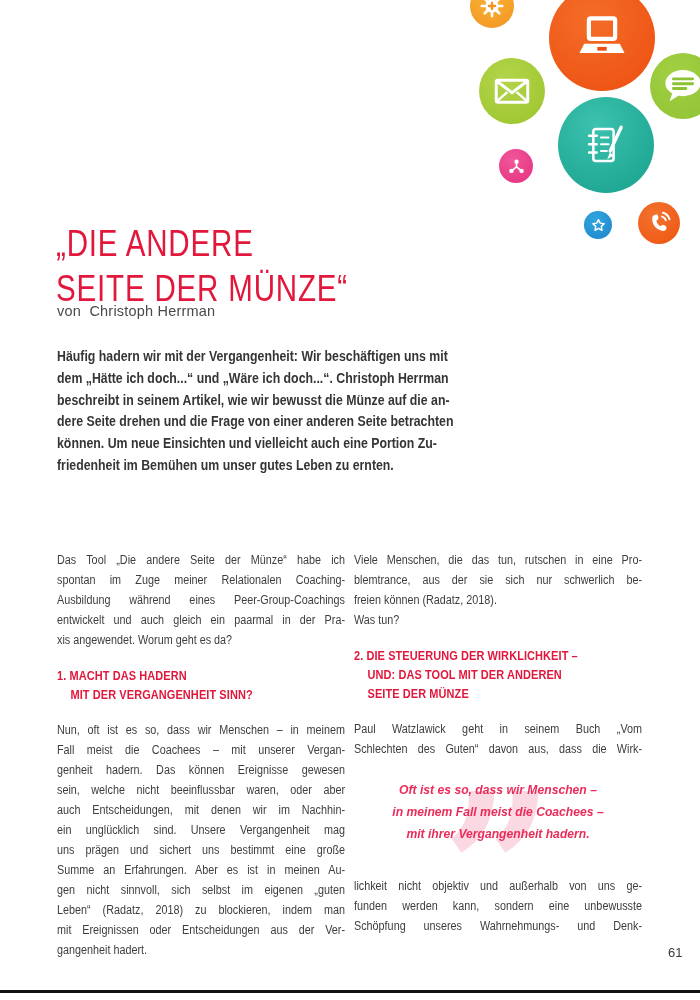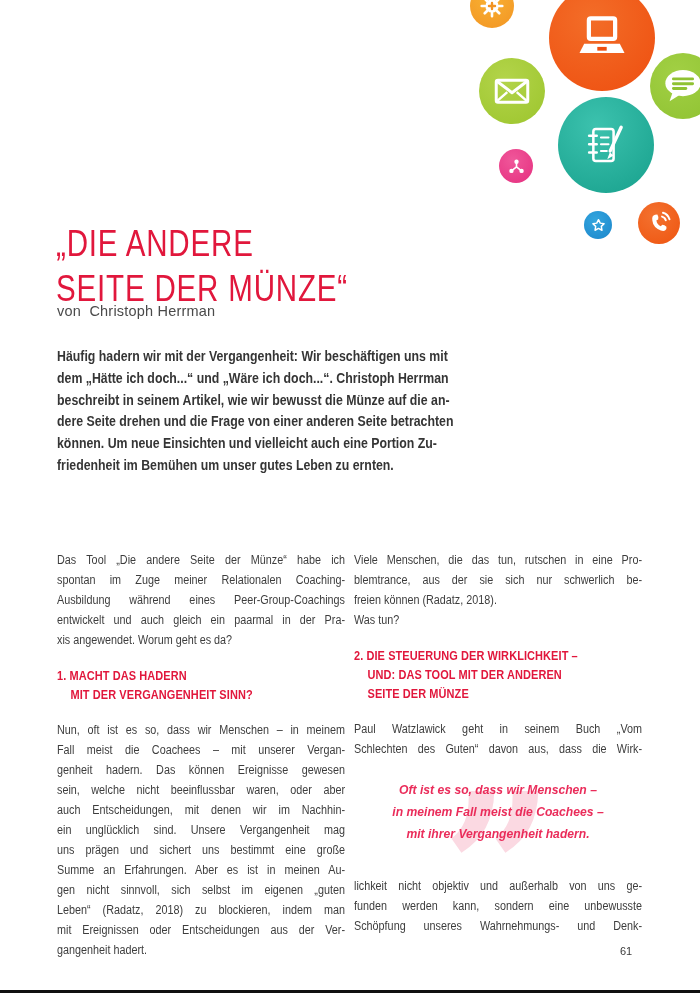--- a/index.html
+++ b/index.html
@@ -66,21 +66,21 @@
     font-size:215px; line-height:1; color:#fbd9e2; z-index:0; font-weight:700;
     font-family:"DejaVu Serif", serif; pointer-events:none;
   }
   .qlines { position:relative; z-index:1; }
   .qlines .ln {
     text-align:center; color:#ea2c5a; font-style:italic; font-weight:700;
     font-size:13.5px; line-height:22px;
   }
 
   
-  .page-num { position:absolute; left:620px; top:945px; font-size:11px; color:#3a3a3a; }
+  .page-num { position:absolute; left:668px; top:945px; font-size:13px; color:#3a3a3a; }
   .bottom-rule { position:absolute; left:0; top:990px; width:700px; height:3px; background:#101010; }
 </style>
 </head>
 <body>
 
 <div>
   <div class="circle c-gear">
     <span>
       <svg width="26" height="26" viewBox="0 0 24 24">
         <g stroke="#fff" stroke-width="2.4" stroke-linecap="round">

